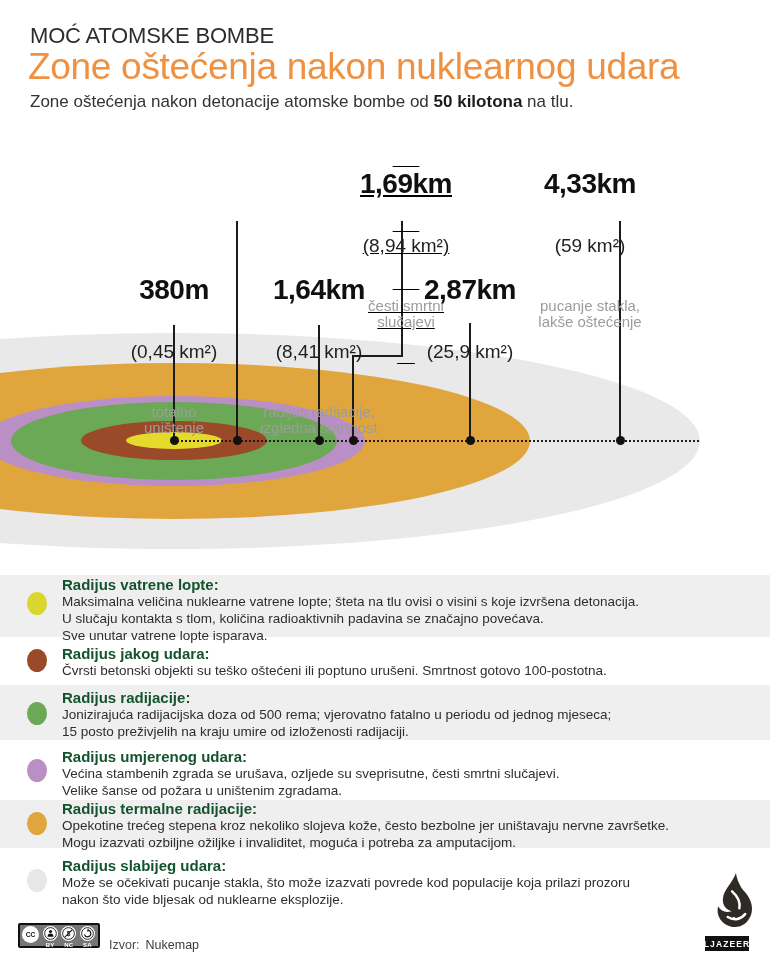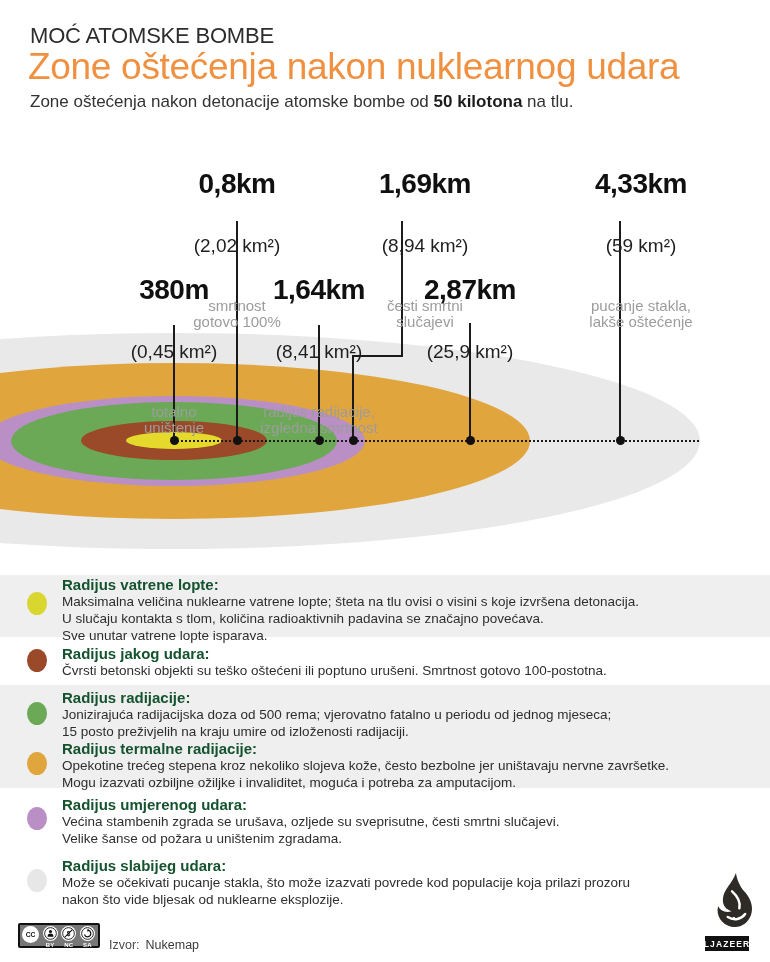--- a/index.html
+++ b/index.html
@@ -81,33 +81,27 @@
     <div class="pline" style="left:469px;top:323px;height:118px;"></div>
     <div class="pline" style="left:619px;top:221px;height:220px;"></div>
 
     <div class="dot" style="left:170px;"></div>
     <div class="dot" style="left:233px;"></div>
     <div class="dot" style="left:315px;"></div>
     <div class="dot" style="left:349px;"></div>
     <div class="dot" style="left:466px;"></div>
     <div class="dot" style="left:616px;"></div>
 
-    <div class="callout row1" style="left:237px;">
-      <div class="value">0,8km</div>
-      <div class="area">(2,02 km²)</div>
-      <div class="desc">smrtnost
-gotovo 100%</div>
-    </div>
-    <div class="callout row1" style="left:425px;">
+    <div class="callout row1" style="left:406px;text-decoration:underline;">
       <div class="value">1,69km</div>
       <div class="area">(8,94 km²)</div>
       <div class="desc">česti smrtni
 slučajevi</div>
     </div>
-    <div class="callout row1" style="left:641px;">
+    <div class="callout row1" style="left:590px;">
       <div class="value">4,33km</div>
       <div class="area">(59 km²)</div>
       <div class="desc">pucanje stakla,
 lakše oštećenje</div>
     </div>
 
     <div class="callout row2" style="left:174px;">
       <div class="value">380m</div>
       <div class="area">(0,45 km²)</div>
       <div class="desc">totalno
@@ -137,31 +131,31 @@
       <span class="legend-dot" style="top: 12px; background-color: rgb(154, 74, 40);"></span>
       <div class="legend-title">Radijus jakog udara:</div>
       <div class="legend-text">Čvrsti betonski objekti su teško oštećeni ili poptuno urušeni. Smrtnost gotovo 100-postotna.</div>
     </div>
     <div class="legend-item band-gray" style="height:55px;padding-top:5px;">
       <span class="legend-dot" style="top: 17px; background-color: rgb(108, 169, 87);"></span>
       <div class="legend-title">Radijus radijacije:</div>
       <div class="legend-text">Jonizirajuća radijacijska doza od 500 rema; vjerovatno fatalno u periodu od jednog mjeseca;
 15 posto preživjelih na kraju umire od izloženosti radijaciji.</div>
     </div>
+    <div class="legend-item" style="height:60px;padding-top:9px;">
+      <span class="legend-dot" style="top: 19px; background-color: rgb(186, 143, 197);"></span>
+      <div class="legend-title">Radijus umjerenog udara:</div>
+      <div class="legend-text">Većina stambenih zgrada se urušava, ozljede su sveprisutne, česti smrtni slučajevi.
+Velike šanse od požara u uništenim zgradama.</div>
+    </div>
     <div class="legend-item band-gray" style="height:48px;padding-top:1px;">
       <span class="legend-dot" style="top: 12px; background-color: rgb(225, 165, 62);"></span>
       <div class="legend-title">Radijus termalne radijacije:</div>
       <div class="legend-text">Opekotine trećeg stepena kroz nekoliko slojeva kože, često bezbolne jer uništavaju nervne završetke.
 Mogu izazvati ozbiljne ožiljke i invaliditet, moguća i potreba za amputacijom.</div>
-    </div>
-    <div class="legend-item" style="height:60px;padding-top:9px;">
-      <span class="legend-dot" style="top: 19px; background-color: rgb(186, 143, 197);"></span>
-      <div class="legend-title">Radijus umjerenog udara:</div>
-      <div class="legend-text">Većina stambenih zgrada se urušava, ozljede su sveprisutne, česti smrtni slučajevi.
-Velike šanse od požara u uništenim zgradama.</div>
     </div>
     <div class="legend-item" style="height:62px;padding-top:10px;">
       <span class="legend-dot" style="top: 21px; background-color: rgb(231, 231, 231);"></span>
       <div class="legend-title">Radijus slabijeg udara:</div>
       <div class="legend-text">Može se očekivati pucanje stakla, što može izazvati povrede kod populacije koja prilazi prozoru
 nakon što vide bljesak od nuklearne eksplozije.</div>
     </div>
   </div>
 
   <div class="cc-badge">

